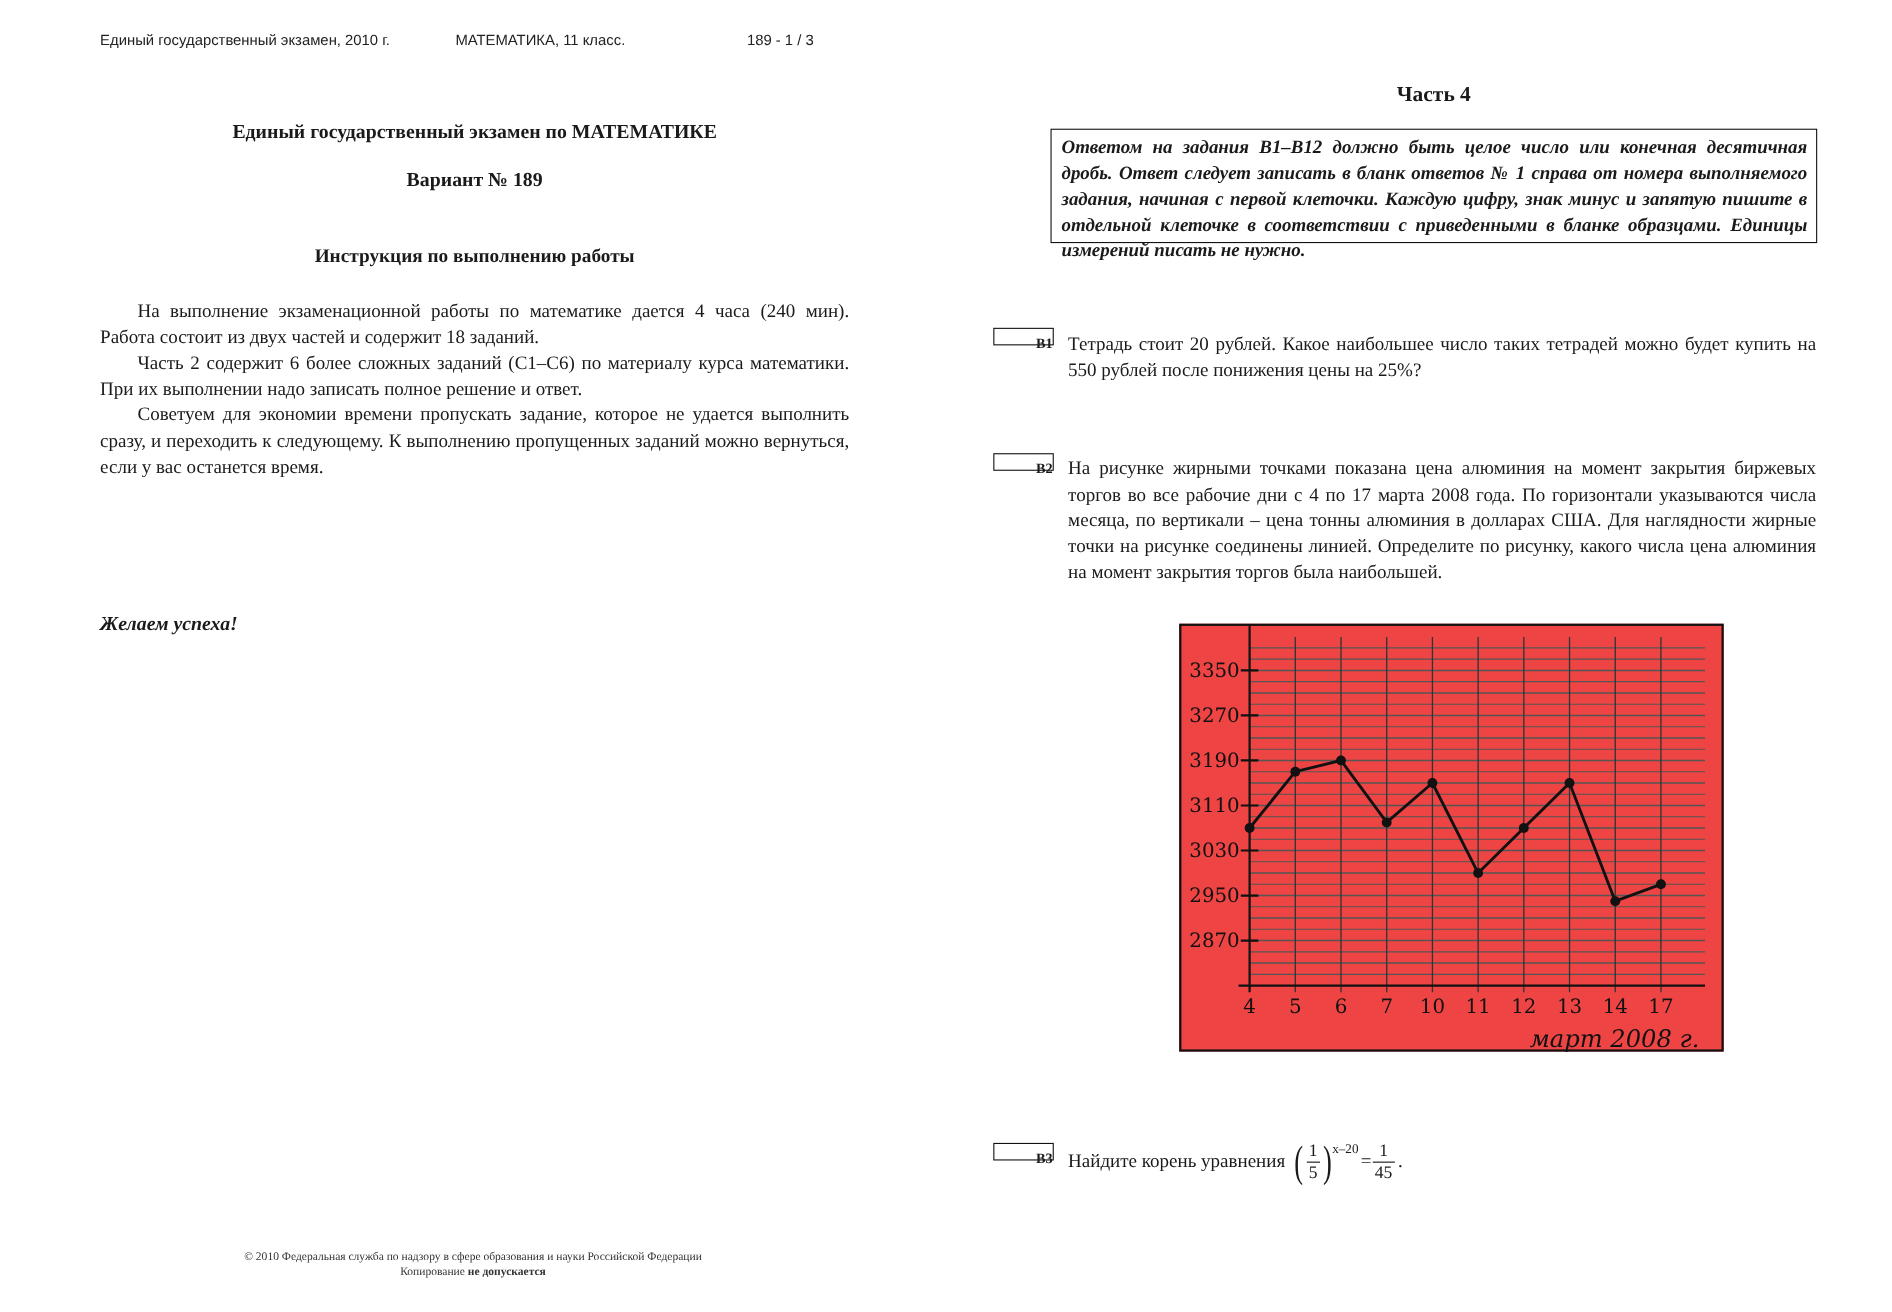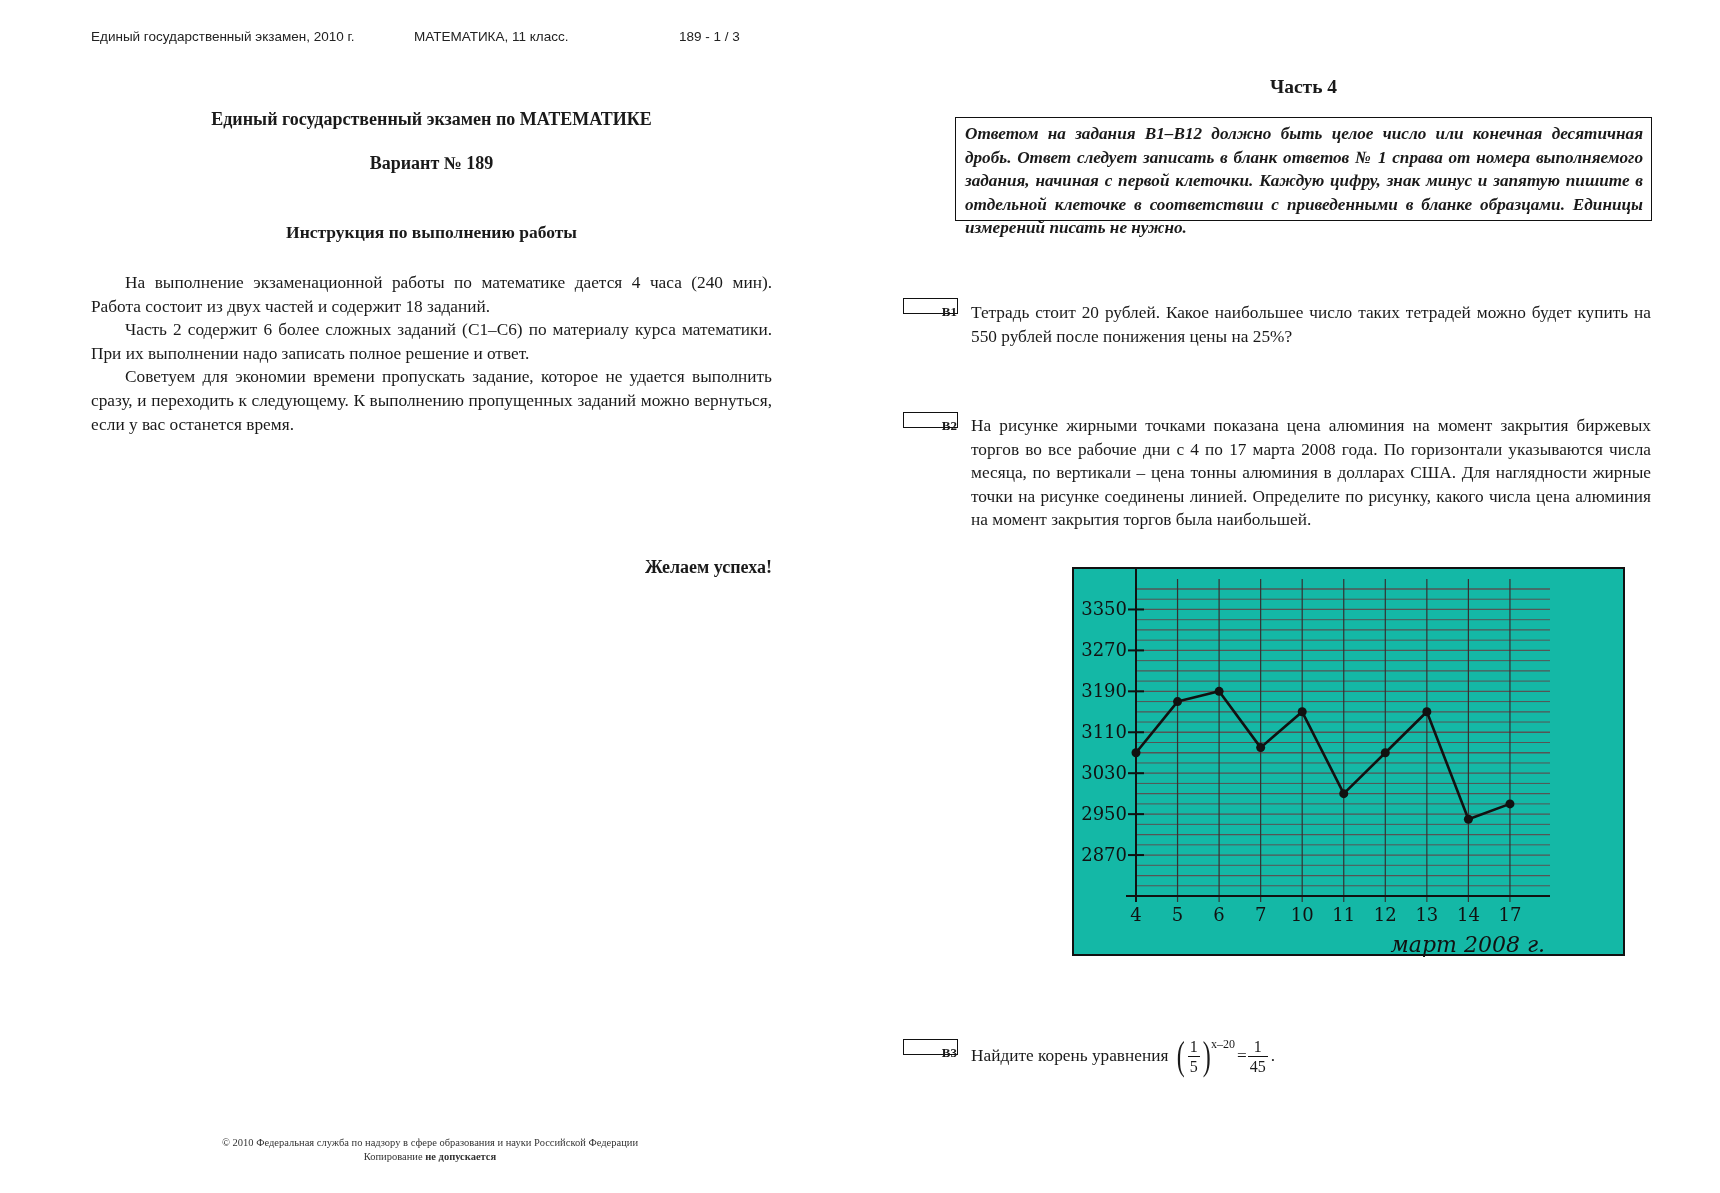--- a/index.html
+++ b/index.html
@@ -3,30 +3,30 @@
 <meta charset="utf-8">
 <style>
   html, body { margin:0; padding:0; background:#ffffff; }
   body { width:1720px; height:1193px; position:relative; overflow:hidden;
          font-family:"Liberation Serif", "DejaVu Serif", serif; color:#1a1a1a; }
   .abs { position:absolute; }
   .hdr { font-family:"Liberation Sans", "DejaVu Sans", sans-serif; font-size:13.5px; color:#222; top:29px; }
   .title { font-weight:bold; font-size:18px; text-align:center; }
   .para { position:absolute; left:91px; width:681px; font-size:17.3px; line-height:23.6px; text-align:justify; }
   .para p { margin:0; text-indent:34px; }
-  .wish { font-weight:bold; font-size:18px; text-align:right; }
+  .wish { font-weight:bold; font-style:italic; font-size:18px; text-align:left; }
   .footer { font-size:10.5px; text-align:center; color:#333; line-height:14px; }
   .rule-box { position:absolute; left:955px; top:117px; width:697px; height:104px; border:1.5px solid #111;
               box-sizing:border-box; padding:4px 8px 4px 9px; font-style:italic; font-weight:bold;
               font-size:17.2px; line-height:23.5px; text-align:justify; text-align-last:left; }
   .bbox { position:absolute; left:903px; width:55px; height:16px; border:1.5px solid #111; box-sizing:border-box;
           font-weight:bold; font-size:13px; text-align:right; line-height:25px; }
   .task { position:absolute; left:971px; width:680px; font-size:17.3px; line-height:23.6px; text-align:justify; }
   .task.b2 { left:971px; }
-  .chart { position:absolute; left:1072px; top:567px; width:553px; height:389px; border:2px solid #111; box-sizing:border-box; background:#14b8a6; }
+  .chart { position:absolute; left:1072px; top:567px; width:495px; height:389px; border:2px solid #111; box-sizing:border-box; background:#ef4444; }
   .frac { display:inline-block; vertical-align:middle; text-align:center; font-size:16px; line-height:19px; }
   .frac .num { display:block; border-bottom:1px solid #111; padding:0 2px; }
   .frac .den { display:block; padding:0 2px; }
   .paren { font-size:40px; font-weight:100; vertical-align:middle; line-height:40px; display:inline-block; transform:scaleX(0.6); }
   .sup { font-size:12px; vertical-align:top; position:relative; top:-12px; }
 </style>
 </head>
 <body>
 
 <div class="abs hdr" style="left:91px;">Единый государственный экзамен, 2010 г.</div>

